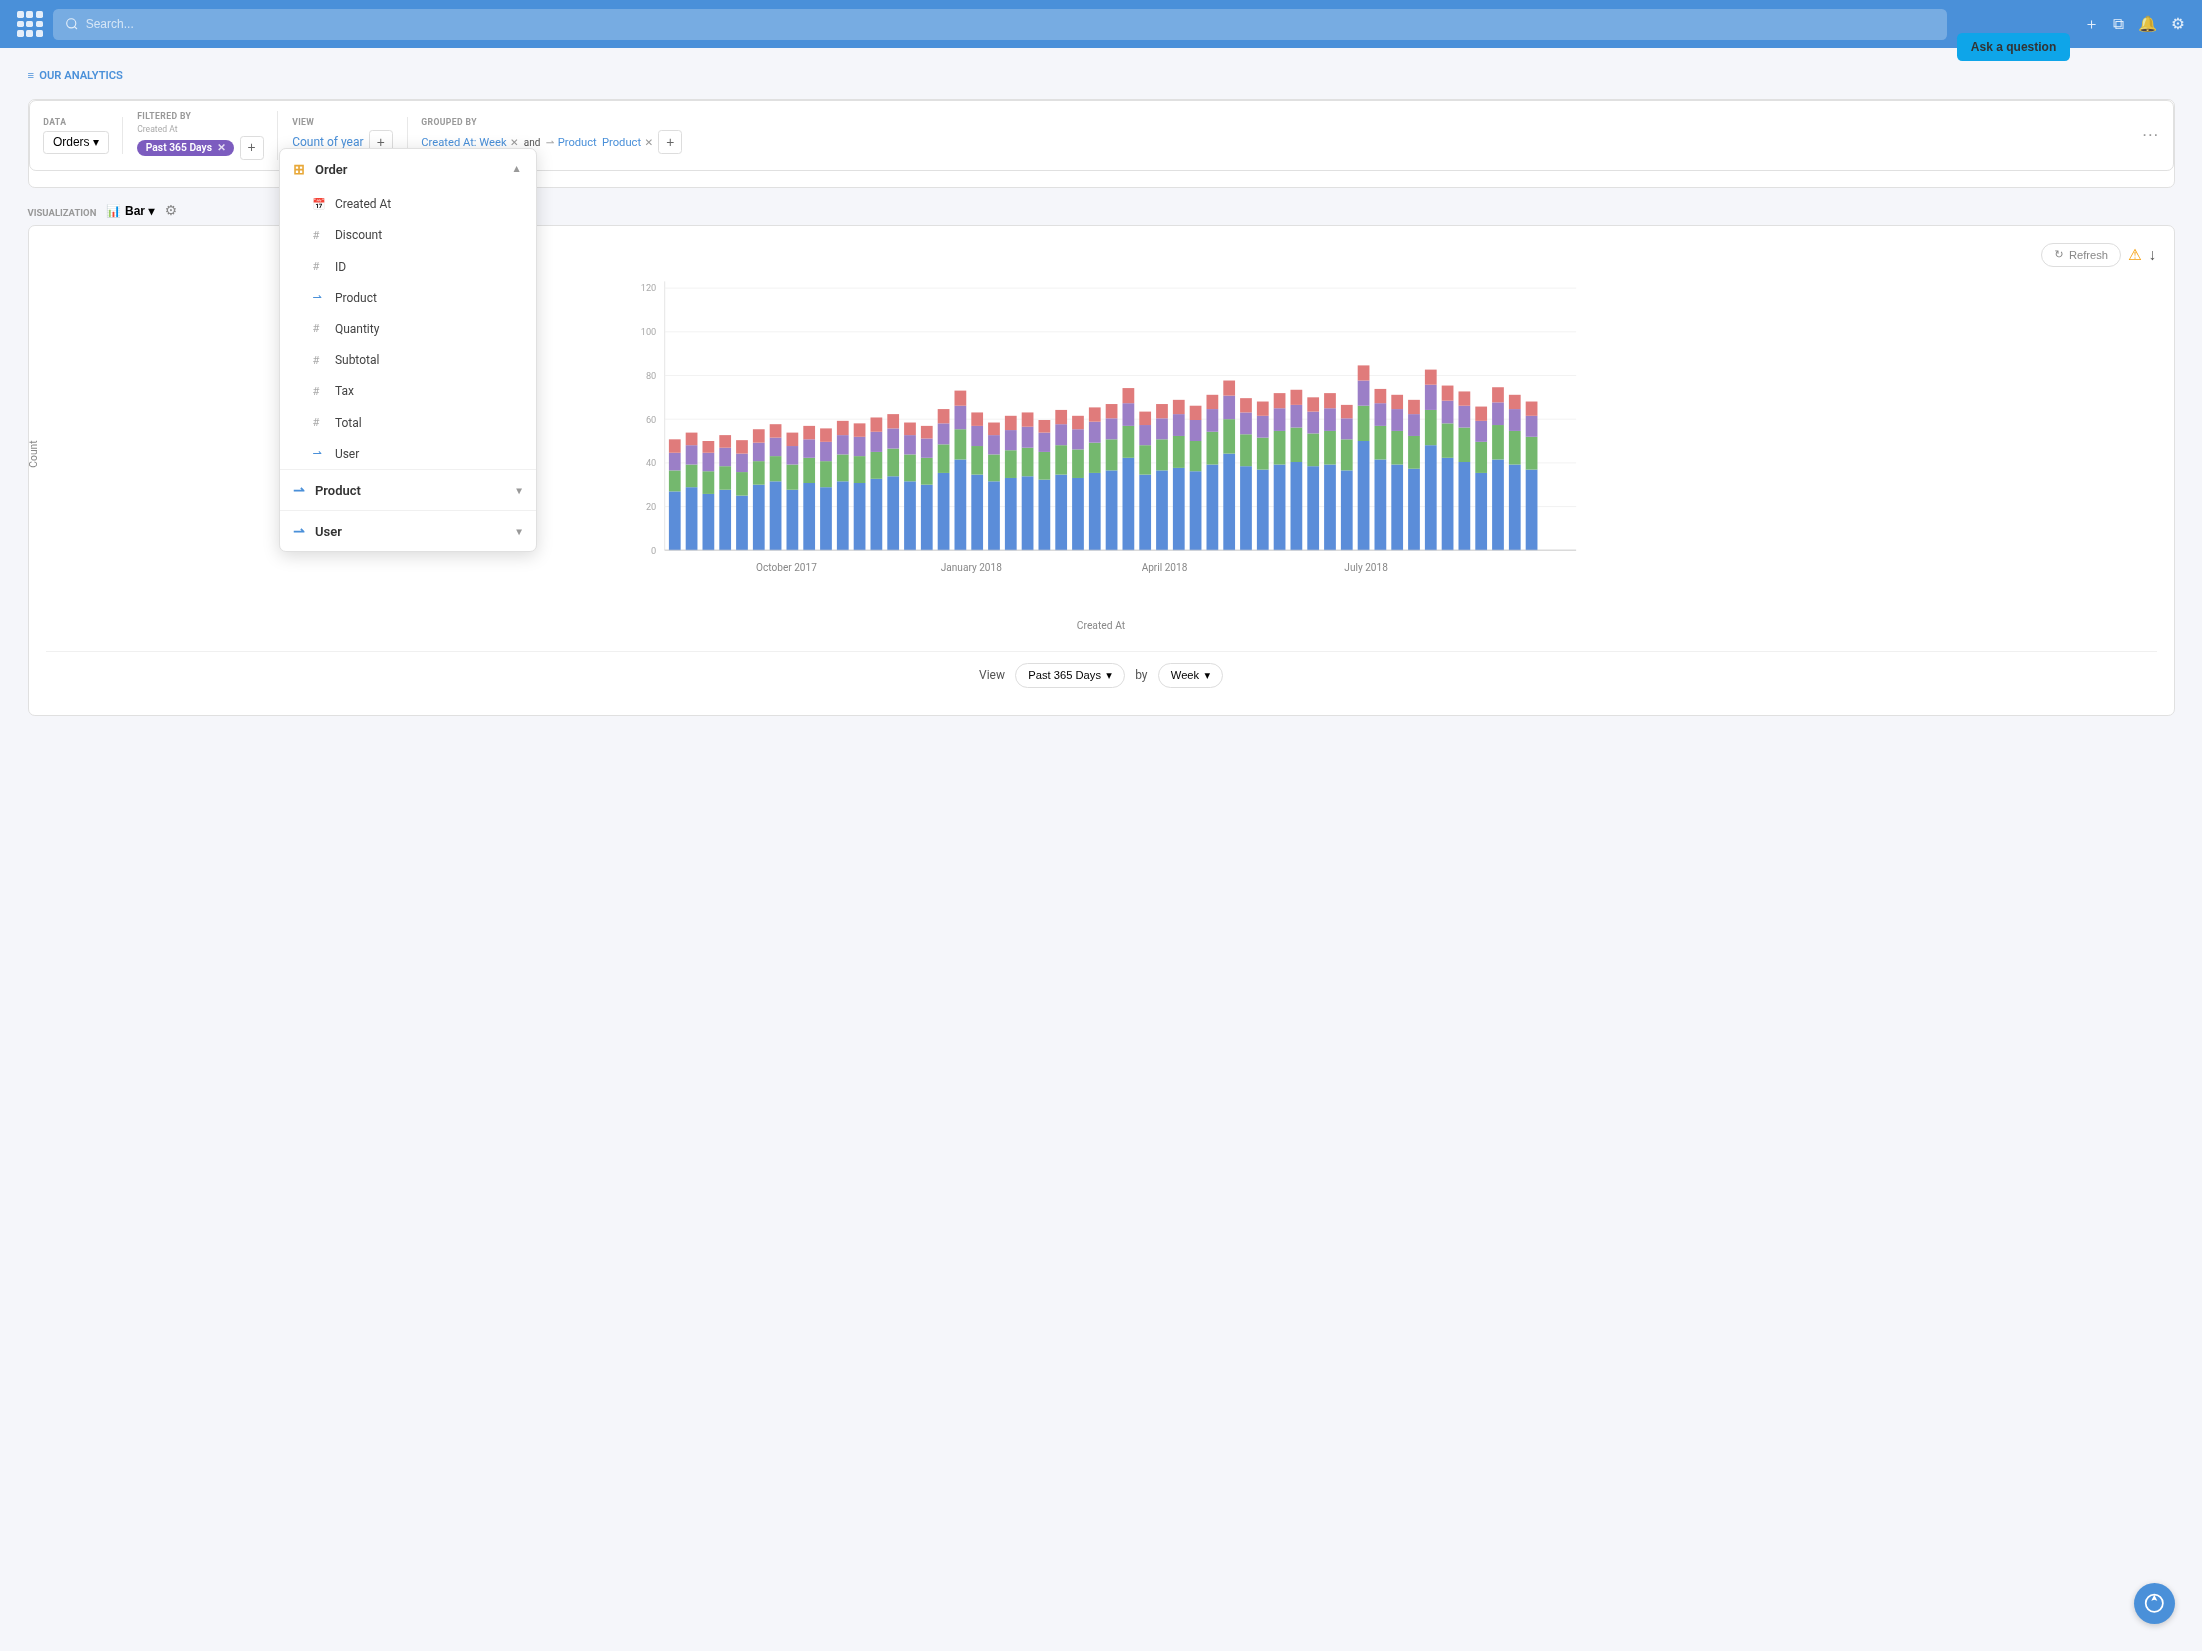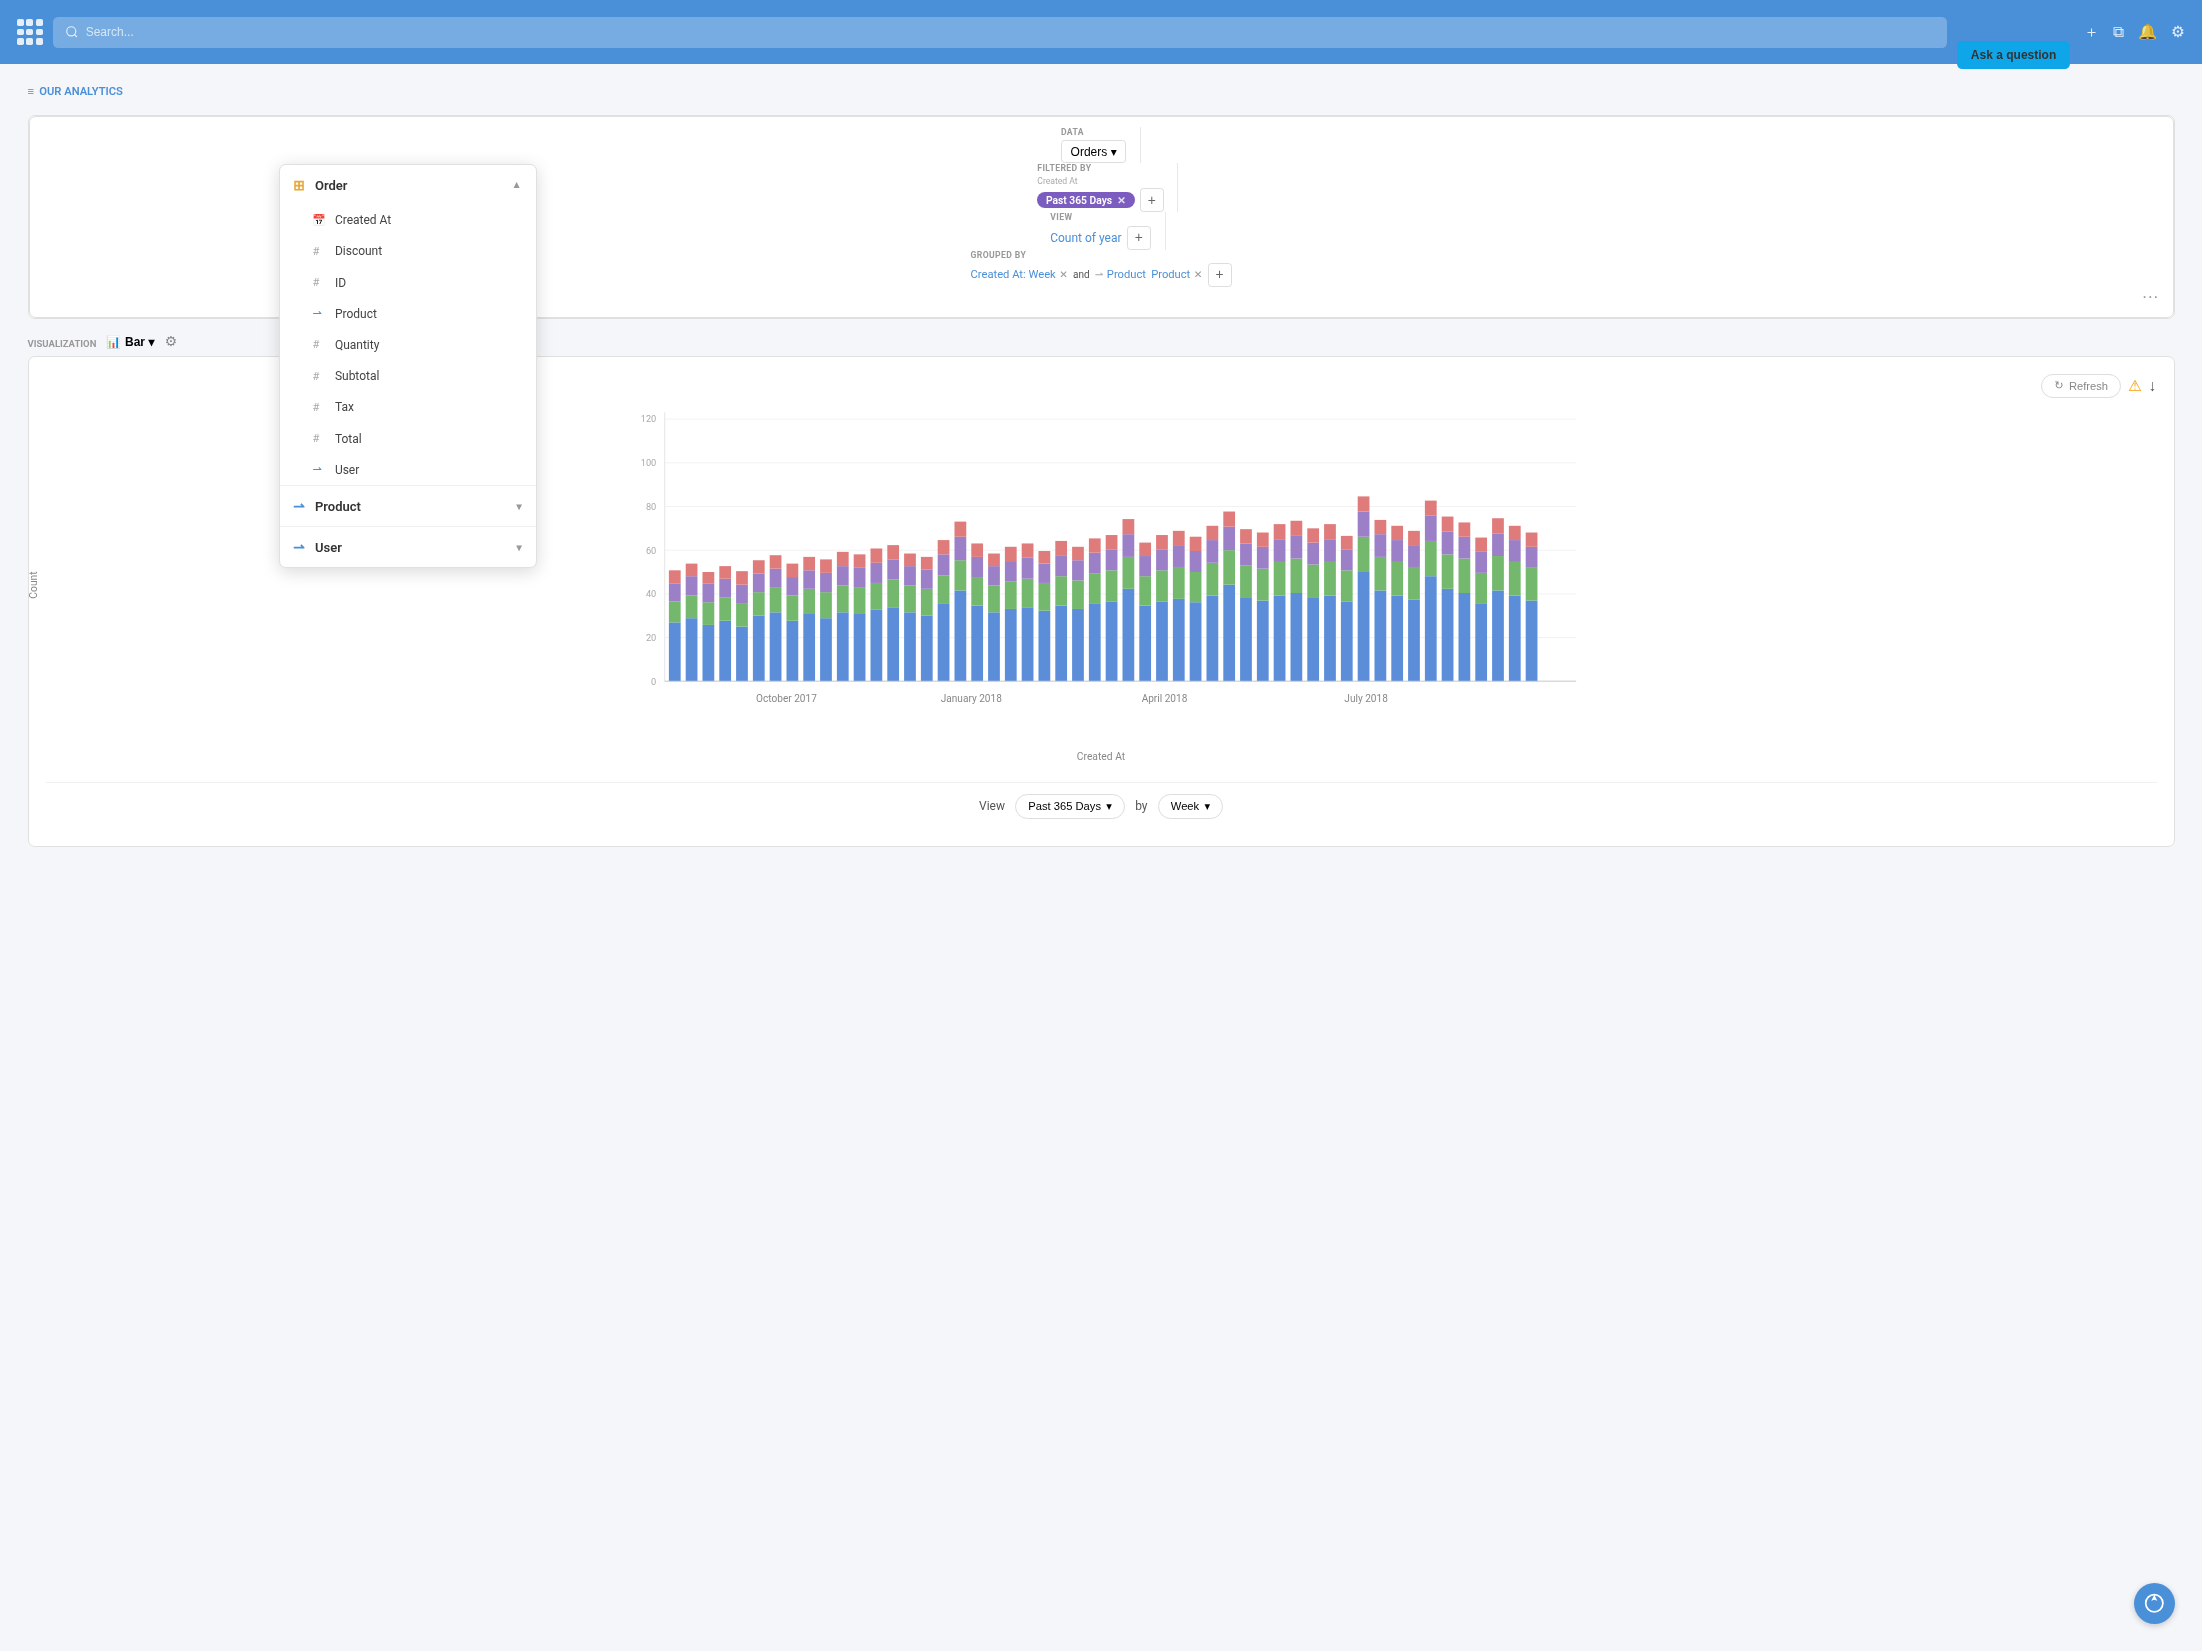--- a/index.html
+++ b/index.html
@@ -1,35 +1,35 @@
 <!DOCTYPE html>
 <html style="font-size:13.8px"><head>
   <meta charset="utf-8">
   <style>
     * { box-sizing: border-box; margin: 0; padding: 0; }
     body { font-family: -apple-system, BlinkMacSystemFont, 'Segoe UI', Roboto, sans-serif; background: #f5f6fa; color: #333; font-size: 12px; }
 
     
-    .header { background: #4a90d9; display: flex; align-items: center; padding: 0 17px; height: 64px; gap: 10.3px; }
+    .header { background: #4a90d9; display: flex; align-items: center; padding: 0 17px; height: 48px; gap: 10.3px; }
     .header-logo { display: grid; grid-template-columns: repeat(3,6.9px); grid-template-rows: repeat(3,6.9px); gap: 2.6px; }
     .header-logo span { width: 6.9px; height: 6.9px; background: rgba(255,255,255,0.85); border-radius: 1.7px; display: block; }
     .search-bar { flex: 1; background: rgba(255,255,255,0.25); border-radius: 5.2px; display: flex; align-items: center; padding: 0 12px; height: 31px; gap: 6.9px; }
     .search-bar input { background: none; border: none; outline: none; color: #fff; font-size: 12px; width: 100%; }
     .search-bar input::placeholder { color: rgba(255,255,255,0.7); }
     .header-right { display: flex; align-items: center; gap: 13.8px; margin-left: auto; }
     .ask-question-btn { background: #0ea5e9; color: #333; border: none; border-radius: 5.2px; padding: 6.9px 13.8px; font-weight: 600; font-size: 12px; cursor: pointer; margin-top: 46px; }
     .header-icon { color: #fff; font-size: 15.5px; cursor: pointer; opacity: 0.85; }
 
     
     .main { padding: 20.6px 27.5px; }
     .page-title { font-size: 17px; font-weight: 700; color: #1a1a2e; margin-bottom: 5.2px; }
     .analytics-label { display: flex; align-items: center; gap: 5.2px; color: #4a90d9; font-weight: 600; font-size: 11.2px; margin-bottom: 17px; }
 
     
-    .toolbar { display: flex; align-items: center; gap: 0; background: #fff; border: 0.9px solid #e0e0e0; border-radius: 6.9px; padding: 10.3px 13.8px; margin-bottom: 0; position: relative; flex-direction: column; }
+    .toolbar { display: flex; align-items: center; gap: 0; background: #fff; border: 0.9px solid #e0e0e0; border-radius: 6.9px; padding: 10.3px 13.8px; margin-bottom: 16px; position: relative; }
     .toolbar-section { display: flex; flex-direction: column; gap: 3.4px; padding: 0 13.8px; border-right: 0.9px solid #e8e8e8; }
     .toolbar-section:first-child { padding-left: 0; }
     .toolbar-label { font-size: 8.6px; font-weight: 700; color: #999; text-transform: uppercase; letter-spacing: 0.4px; }
     .toolbar-content { display: flex; align-items: center; gap: 5.2px; }
     .orders-btn { background: none; border: 0.9px solid #ddd; border-radius: 3.4px; padding: 3.4px 8.6px; font-size: 12px; cursor: pointer; display: flex; align-items: center; gap: 3.4px; }
     .filter-chip { background: #7c5cbf; color: #fff; border-radius: 10.3px; padding: 1.7px 8.6px; font-size: 10.3px; font-weight: 600; display: flex; align-items: center; gap: 5.2px; }
     .chip-label { font-size: 8.6px; color: #aaa; }
     .chip-close { cursor: pointer; opacity: 0.8; font-size: 10.3px; }
     .add-btn { width: 24px; height: 24px; border: 0.9px solid #ddd; border-radius: 3.4px; background: none; cursor: pointer; display: flex; align-items: center; justify-content: center; font-size: 13.8px; color: #666; }
     .view-item { color: #4a90d9; font-size: 12px; display: flex; align-items: center; gap: 3.4px; cursor: pointer; }

